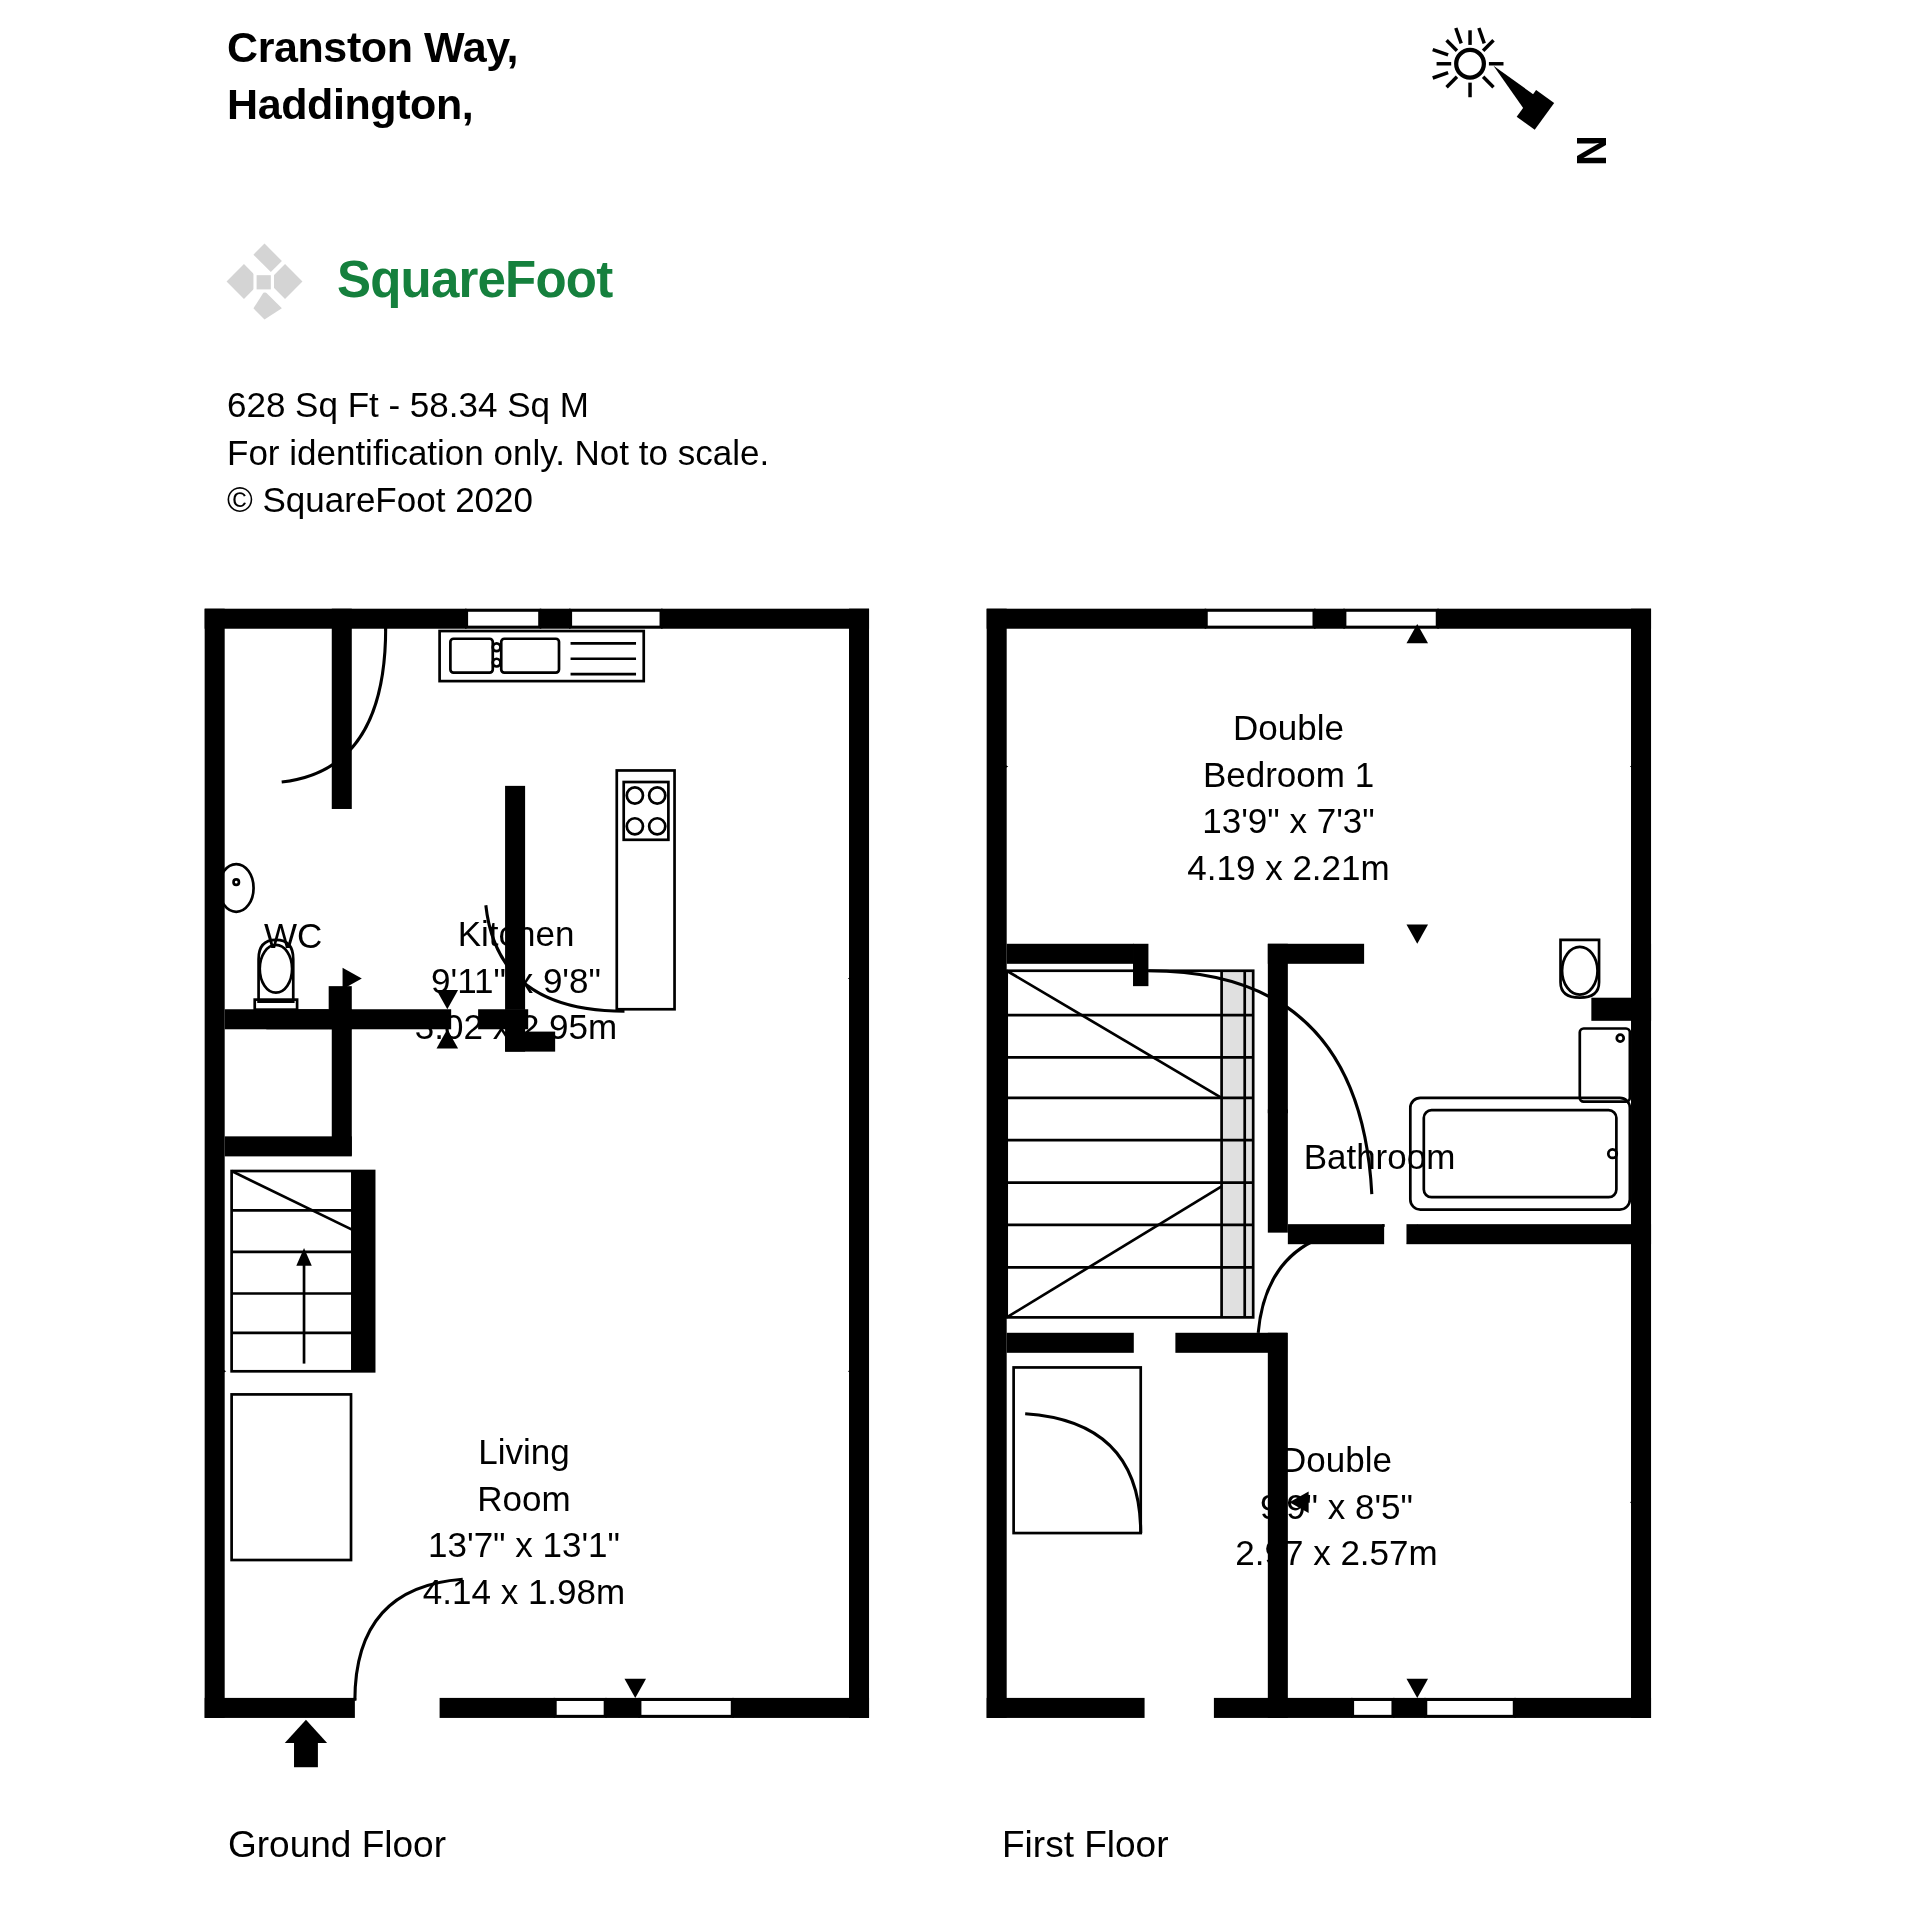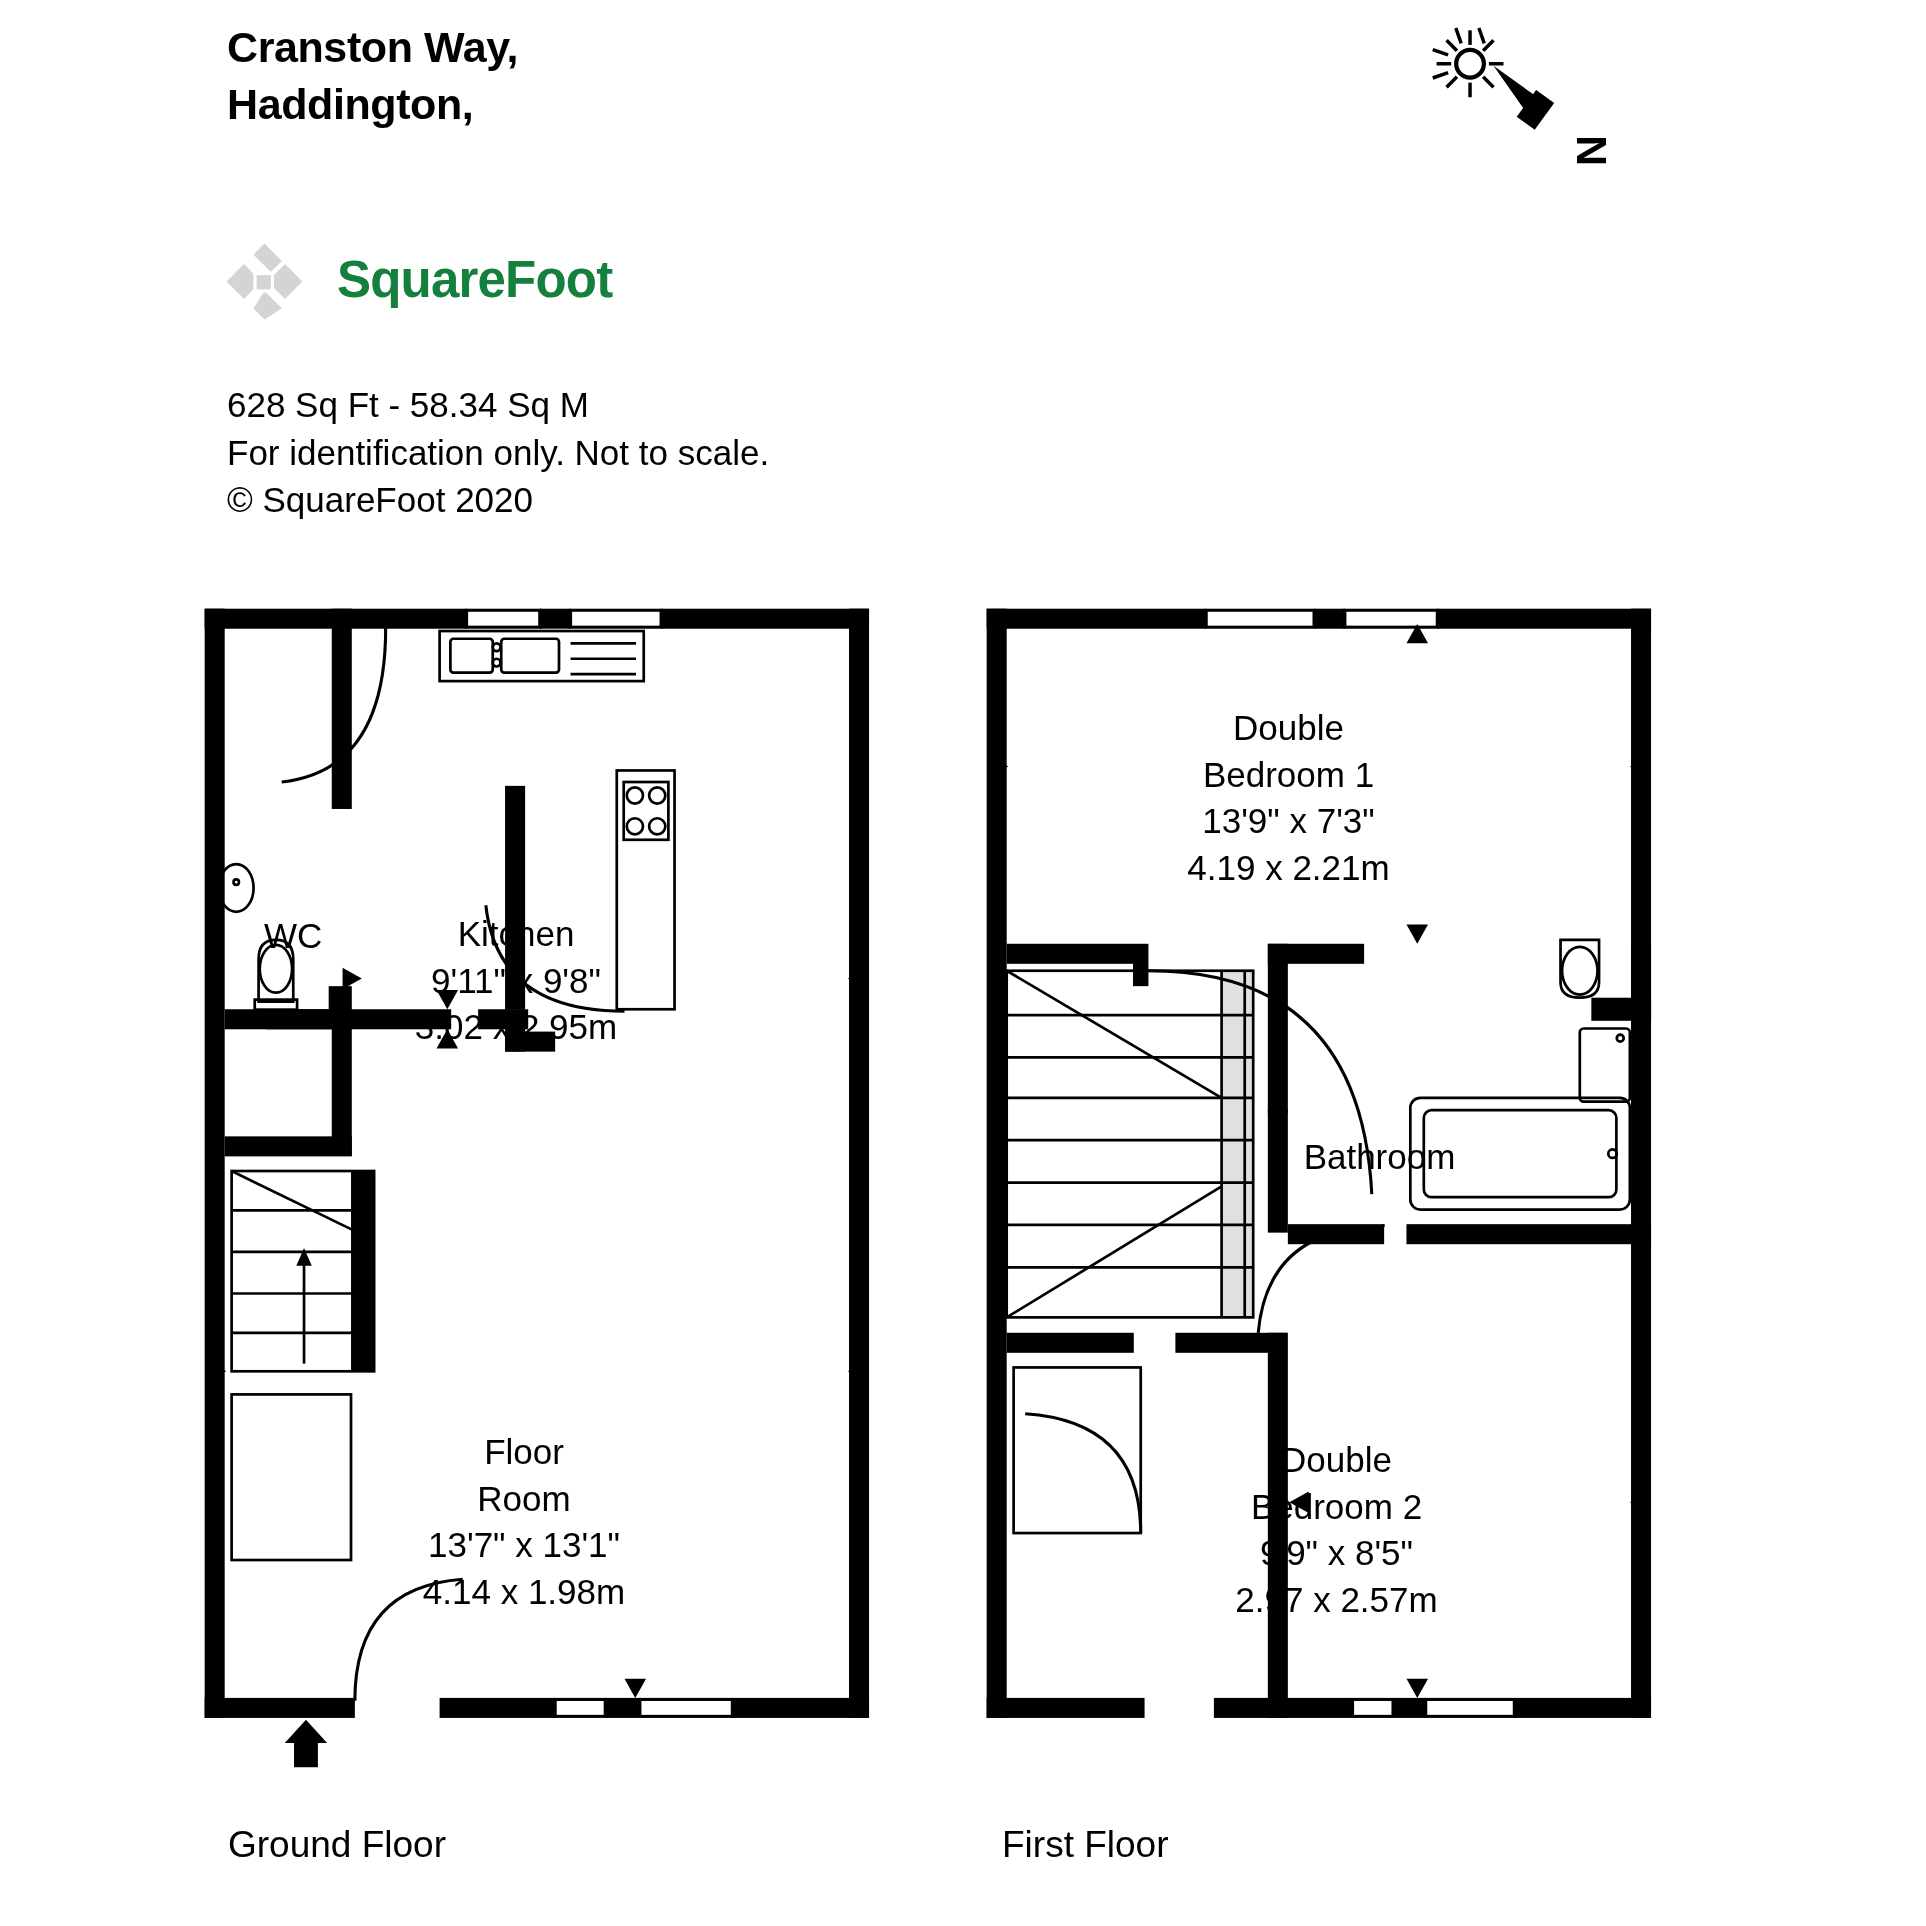--- a/index.html
+++ b/index.html
@@ -264,21 +264,21 @@
 
 <div class="room-label" id="lbl-wc" style="left:264px; top:913px;">
   <div>WC</div>
 </div>
 <div class="room-label" style="left:381px; top:911px; width:270px;">
   <div>Kitchen</div>
   <div>9'11" x 9'8"</div>
   <div>3.02 x 2.95m</div>
 </div>
 <div class="room-label" style="left:389px; top:1429px; width:270px;">
-  <div>Floor</div>
+  <div>Living</div>
   <div>Room</div>
   <div>13'7" x 13'1"</div>
   <div>4.14 x 1.98m</div>
 </div>
 
 <svg id="plan-first" class="plan" viewBox="0 0 1900 3030">
   <g fill="#000">
 
     <rect x="30" y="20" width="570" height="52"></rect>
     <rect x="880" y="20" width="80" height="52"></rect>
@@ -369,20 +369,19 @@
   <div>Double</div>
   <div>Bedroom 1</div>
   <div>13'9" x 7'3"</div>
   <div>4.19 x 2.21m</div>
 </div>
 <div class="room-label" style="left:1264px; top:1134px; width:231px;">
   <div>Bathroom</div>
 </div>
 <div class="room-label" style="left:1163px; top:1437px; width:347px;">
   <div>Double</div>
-  <div>Bedroom 2</div>
   <div>9'9" x 8'5"</div>
   <div>2.97 x 2.57m</div>
 </div>
 
 <div class="floor-label" id="label-ground">Ground Floor</div>
 <div class="floor-label" id="label-first">First Floor</div>
 
 
 </body></html>

